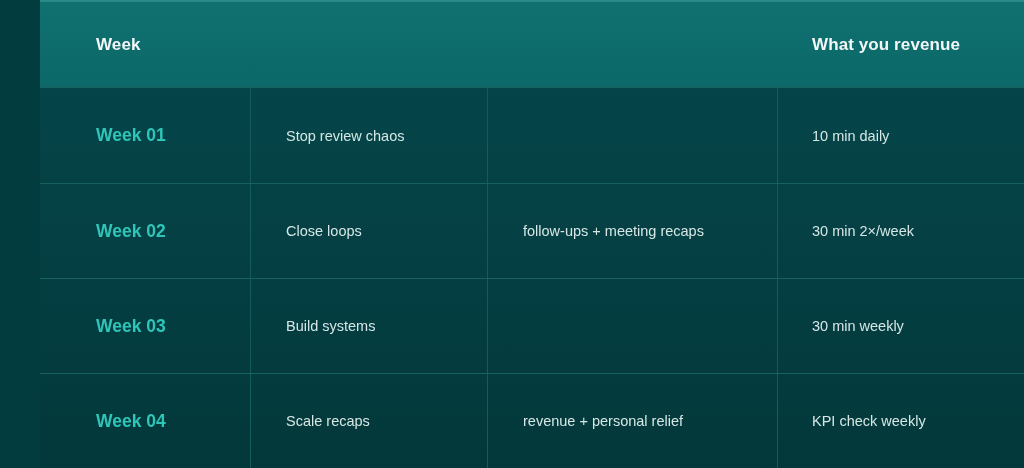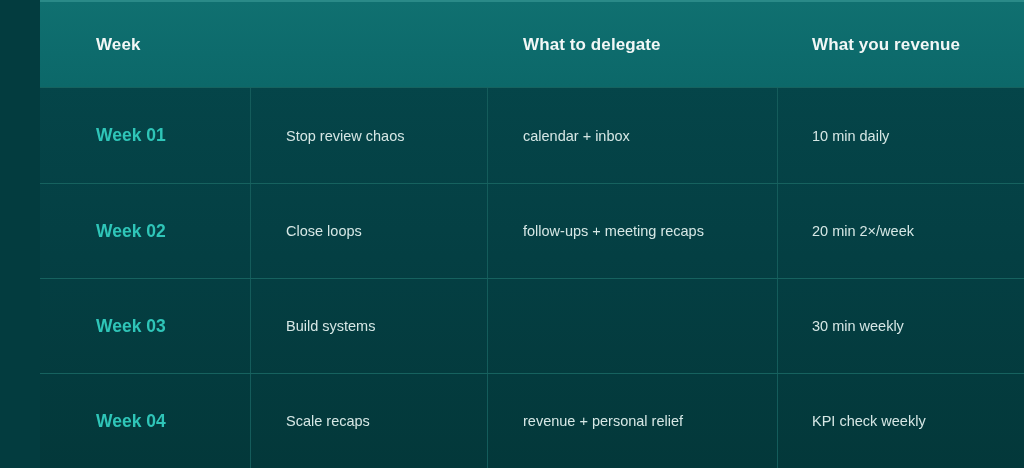--- a/index.html
+++ b/index.html
@@ -41,40 +41,38 @@
     position: absolute; top: 87px; bottom: 0; width: 1px;
     background: #145c5b;
   }
 </style>
 </head>
 <body>
 
 <div class="table">
   <div class="header">
     <div class="hcell" style="left:56px">Week</div>
-    <div class="hcell" style="left:483px">What to delegate</div>
     <div class="hcell" style="left:772px">What you revenue</div>
   </div>
 
   <div class="vline" style="left:210px"></div>
   <div class="vline" style="left:447px"></div>
   <div class="vline" style="left:737px"></div>
 
   <div class="row" style="top:87px;height:96px">
     <div class="cell week" style="left:56px;padding-bottom:6px">Week 01</div>
     <div class="cell" style="left:246px">Stop review chaos</div>
-    <div class="cell" style="left:483px">calendar + inbox</div>
     <div class="cell" style="left:772px">10 min daily</div>
   </div>
 
   <div class="row" style="top:183px;height:95px">
     <div class="cell week" style="left:56px">Week 02</div>
     <div class="cell" style="left:246px">Close loops</div>
     <div class="cell" style="left:483px">follow-ups + meeting recaps</div>
-    <div class="cell" style="left:772px">20 min 2×/week</div>
+    <div class="cell" style="left:772px">30 min 2×/week</div>
   </div>
 
   <div class="row" style="top:278px;height:95px">
     <div class="cell week" style="left:56px;padding-bottom:4px">Week 03</div>
     <div class="cell" style="left:246px">Build systems</div>
     <div class="cell" style="left:772px">30 min weekly</div>
   </div>
 
   <div class="row" style="top:373px;height:95px">
     <div class="cell week" style="left:56px;padding-bottom:2px">Week 04</div>

